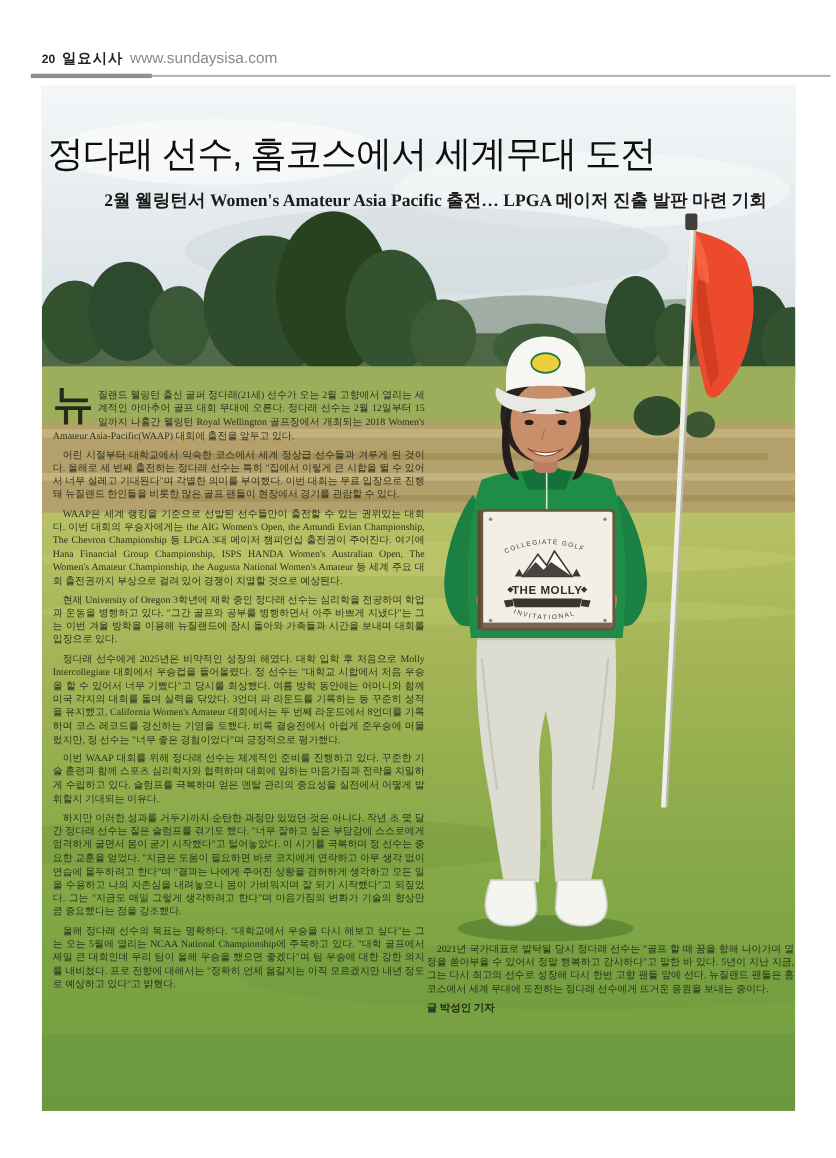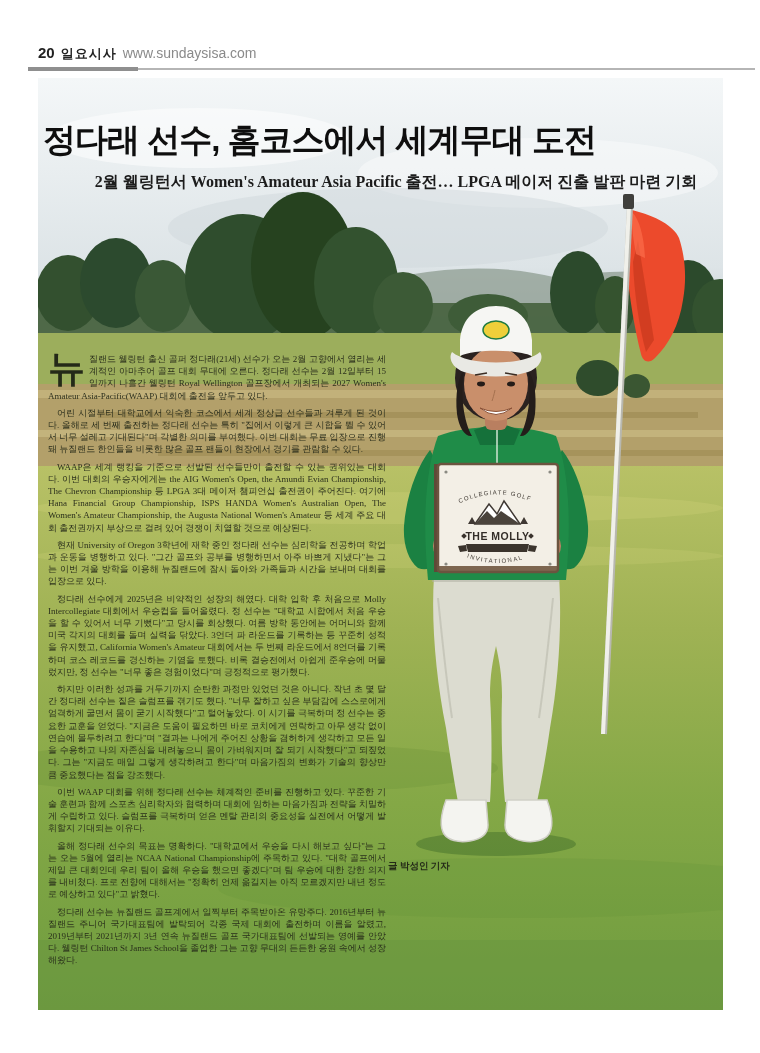--- a/index.html
+++ b/index.html
@@ -1,31 +1,31 @@
 <!DOCTYPE html>
 <html><head>
 <meta charset="utf-8">
 <style>
   html,body{margin:0;padding:0;background:#e8e8e8;}
   .page{position:relative;width:760px;height:1053px;background:#ffffff;margin:0 auto;overflow:hidden;
         font-family:"Liberation Serif", serif;}
   
   .masthead{position:absolute;left:38px;top:44px;width:690px;height:20px;
             font-family:"Liberation Sans", sans-serif;color:#222;}
-  .pgnum{font-size:15px;font-weight:700;margin-right:6px;}
+  .pgnum{font-size:11px;font-weight:700;margin-right:6px;}
   .brand{font-size:13px;font-weight:800;letter-spacing:1px;margin-right:6px;text-align:right;}
   .site{font-size:14px;color:#8a8a8a;}
   .rule{position:absolute;left:28px;top:68px;width:727px;height:0;border-top:2px solid #b5b5b5;}
   .rule-dark{position:absolute;left:0;top:-3px;width:110px;height:4px;background:#8f8f8f;display:block;}
   
   .photo{position:absolute;left:38px;top:78px;width:685px;height:932px;overflow:hidden;background:#cdd6d8;}
   .photo svg{position:absolute;left:0;top:0;}
   
   .headline{position:absolute;left:0;top:40px;width:563px;margin:0;text-align:center;
-            font-family:"Liberation Sans", sans-serif;font-weight:700;font-size:33px;
+            font-family:"Liberation Sans", sans-serif;font-weight:400;font-size:33px;
             letter-spacing:-1px;color:#0e0e0e;}
   .subheadline{position:absolute;left:0;top:94px;width:716px;margin:0;text-align:center;
             font-family:"Liberation Serif", serif;font-weight:700;font-size:16px;color:#1c1c1c;}
   
   .col-left{position:absolute;left:10px;top:275px;width:338px;}
   .col-right{position:absolute;left:350px;top:778px;width:334px;}
   .p{margin:0 0 5px 0;font-size:9px;line-height:12.2px;text-align:justify;
      color:rgba(36,40,24,0.94);overflow-wrap:break-word;}
   .p.indent{text-indent:9px;}
   .dropcap{float:left;font-size:37px;line-height:30px;font-weight:700;padding:1px 4px 0 0;
@@ -175,29 +175,29 @@
         <ellipse cx="473" cy="306" rx="4" ry="2.4" fill="#241c18"></ellipse>
         <path d="M457,312 C456,317 455,320 454,323" stroke="#a5714f" stroke-width="1" fill="none"></path>
         <path d="M442,330 Q458,343 474,330 Q458,337 442,330 Z" fill="#ffffff" stroke="#8a5136" stroke-width="1"></path>
       </g>
     </svg>
 
     <h1 class="headline">정다래 선수, 홈코스에서 세계무대 도전</h1>
     <h2 class="subheadline">2월 웰링턴서 Women's Amateur Asia Pacific 출전… LPGA 메이저 진출 발판 마련 기회</h2>
 
     <div class="col-left">
-      <p class="p"><span class="dropcap">뉴</span><span>질랜드 웰링턴 출신 골퍼 정다래(21세) 선수가 오는 2월 고향에서 열리는 세계적인 아마추어 골프 대회 무대에 오른다. 정다래 선수는 2월 12일부터 15일까지 나흘간 웰링턴 Royal Wellington 골프장에서 개최되는 2027 Women's Amateur Asia-Pacific(WAAP) 대회에 출전을 앞두고 있다.</span></p>
+      <p class="p"><span class="dropcap">뉴</span><span>질랜드 웰링턴 출신 골퍼 정다래(21세) 선수가 오는 2월 고향에서 열리는 세계적인 아마추어 골프 대회 무대에 오른다. 정다래 선수는 2월 12일부터 15일까지 나흘간 웰링턴 Royal Wellington 골프장에서 개최되는 2018 Women's Amateur Asia-Pacific(WAAP) 대회에 출전을 앞두고 있다.</span></p>
       <p class="p indent">어린 시절부터 대학교에서 익숙한 코스에서 세계 정상급 선수들과 겨루게 된 것이다. 올해로 세 번째 출전하는 정다래 선수는 특히 "집에서 이렇게 큰 시합을 뛸 수 있어서 너무 설레고 기대된다"며 각별한 의미를 부여했다. 이번 대회는 무료 입장으로 진행돼 뉴질랜드 한인들을 비롯한 많은 골프 팬들이 현장에서 경기를 관람할 수 있다.</p>
       <p class="p indent">WAAP은 세계 랭킹을 기준으로 선발된 선수들만이 출전할 수 있는 권위있는 대회다. 이번 대회의 우승자에게는 the AIG Women's Open, the Amundi Evian Championship, The Chevron Championship 등 LPGA 3대 메이저 챔피언십 출전권이 주어진다. 여기에 Hana Financial Group Championship, ISPS HANDA Women's Australian Open, The Women's Amateur Championship, the Augusta National Women's Amateur 등 세계 주요 대회 출전권까지 부상으로 걸려 있어 경쟁이 치열할 것으로 예상된다.</p>
       <p class="p indent">현재 University of Oregon 3학년에 재학 중인 정다래 선수는 심리학을 전공하며 학업과 운동을 병행하고 있다. "그간 골프와 공부를 병행하면서 아주 바쁘게 지냈다"는 그는 이번 겨울 방학을 이용해 뉴질랜드에 잠시 돌아와 가족들과 시간을 보내며 대회를 입장으로 있다.</p>
       <p class="p indent">정다래 선수에게 2025년은 비약적인 성장의 해였다. 대학 입학 후 처음으로 Molly Intercollegiate 대회에서 우승컵을 들어올렸다. 정 선수는 "대학교 시합에서 처음 우승을 할 수 있어서 너무 기뻤다"고 당시를 회상했다. 여름 방학 동안에는 어머니와 함께 미국 각지의 대회를 돌며 실력을 닦았다. 3언더 파 라운드를 기록하는 등 꾸준히 성적을 유지했고, California Women's Amateur 대회에서는 두 번째 라운드에서 8언더를 기록하며 코스 레코드를 경신하는 기염을 토했다. 비록 결승전에서 아쉽게 준우승에 머물렀지만, 정 선수는 "너무 좋은 경험이었다"며 긍정적으로 평가했다.</p>
+      <p class="p indent">이번 WAAP 대회를 위해 정다래 선수는 체계적인 준비를 진행하고 있다. 꾸준한 기술 훈련과 함께 스포츠 심리학자와 협력하며 대회에 임하는 마음가짐과 전략을 치밀하게 수립하고 있다. 슬럼프를 극복하며 얻은 멘탈 관리의 중요성을 실전에서 어떻게 발휘할지 기대되는 이유다.</p>
       <p class="p indent">하지만 이러한 성과를 거두기까지 순탄한 과정만 있었던 것은 아니다. 작년 초 몇 달간 정다래 선수는 짙은 슬럼프를 겪기도 했다. "너무 잘하고 싶은 부담감에 스스로에게 엄격하게 굴면서 몸이 굳기 시작했다"고 털어놓았다. 이 시기를 극복하며 정 선수는 중요한 교훈을 얻었다. "지금은 도움이 필요하면 바로 코치에게 연락하고 아무 생각 없이 연습에 몰두하려고 한다"며 "결과는 나에게 주어진 상황을 겸허하게 생각하고 모든 일을 수용하고 나의 자존심을 내려놓으니 몸이 가벼워지며 잘 되기 시작했다"고 되짚었다. 그는 "지금도 매일 그렇게 생각하려고 한다"며 마음가짐의 변화가 기술의 향상만큼 중요했다는 점을 강조했다.</p>
-      <p class="p indent">이번 WAAP 대회를 위해 정다래 선수는 체계적인 준비를 진행하고 있다. 꾸준한 기술 훈련과 함께 스포츠 심리학자와 협력하며 대회에 임하는 마음가짐과 전략을 치밀하게 수립하고 있다. 슬럼프를 극복하며 얻은 멘탈 관리의 중요성을 실전에서 어떻게 발휘할지 기대되는 이유다.</p>
       <p class="p indent">올해 정다래 선수의 목표는 명확하다. "대학교에서 우승을 다시 해보고 싶다"는 그는 오는 5월에 열리는 NCAA National Championship에 주목하고 있다. "대학 골프에서 제일 큰 대회인데 우리 팀이 올해 우승을 했으면 좋겠다"며 팀 우승에 대한 강한 의지를 내비쳤다. 프로 전향에 대해서는 "정확히 언제 옮길지는 아직 모르겠지만 내년 정도로 예상하고 있다"고 밝혔다.</p>
-      <p class="p indent">정다래 선수는 뉴질랜드 골프계에서 일찍부터 주목받아온 유망주다. 2016년부터 뉴질랜드 주니어 국가대표팀에 발탁되어 각종 국제 대회에 출전하며 이름을 알렸고, 2019년부터 2021년까지 3년 연속 뉴질랜드 골프 국가대표팀에 선발되는 영예를 안았다. 웰링턴 Chilton St James School을 졸업한 그는 고향 무대의 든든한 응원 속에서 성장해왔다.</p>
     </div>
 
     <div class="col-right">
+      <p class="p indent">2021년 국가대표로 발탁될 당시 정다래 선수는 "골프 할 때 꿈을 향해 나아가며 열정을 쏟아부을 수 있어서 정말 행복하고 감사하다"고 말한 바 있다. 5년이 지난 지금, 그는 다시 최고의 선수로 성장해 다시 한번 고향 팬들 앞에 선다. 뉴질랜드 팬들은 홈 코스에서 세계 무대에 도전하는 정다래 선수에게 뜨거운 응원을 보내는 중이다.</p>
       <div class="byline">글 박성인 기자</div>
     </div>
 
   </div>
 </div>
 
 </body></html>

